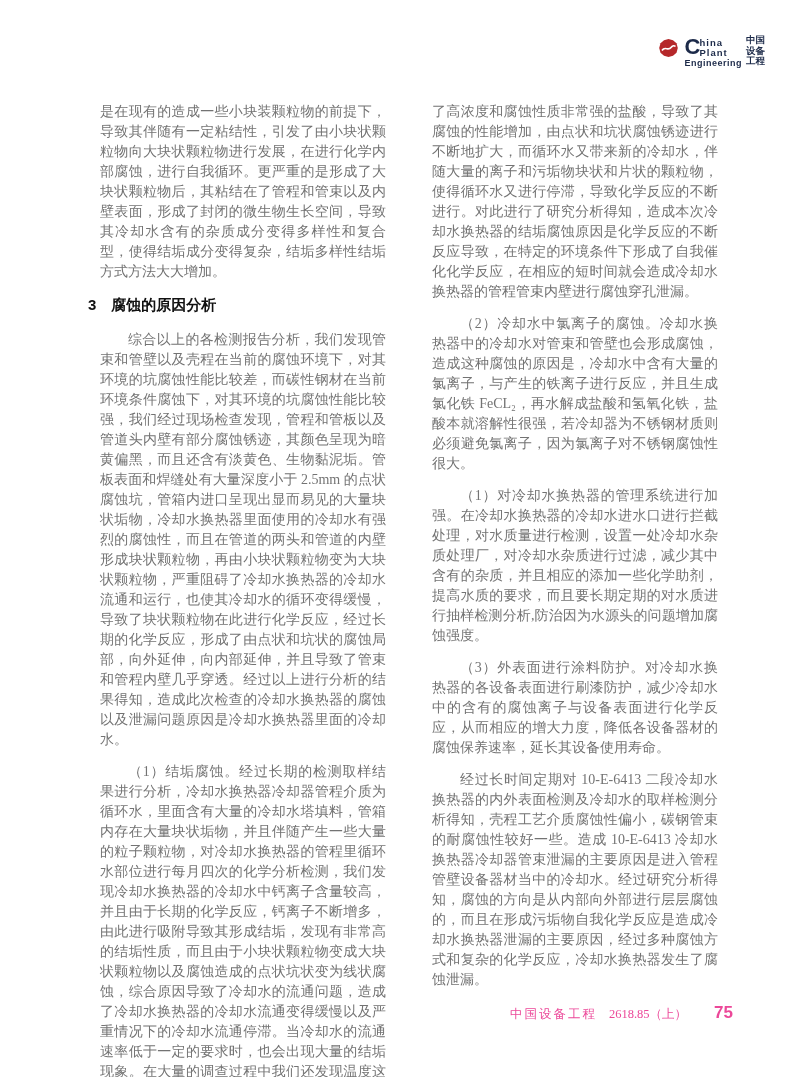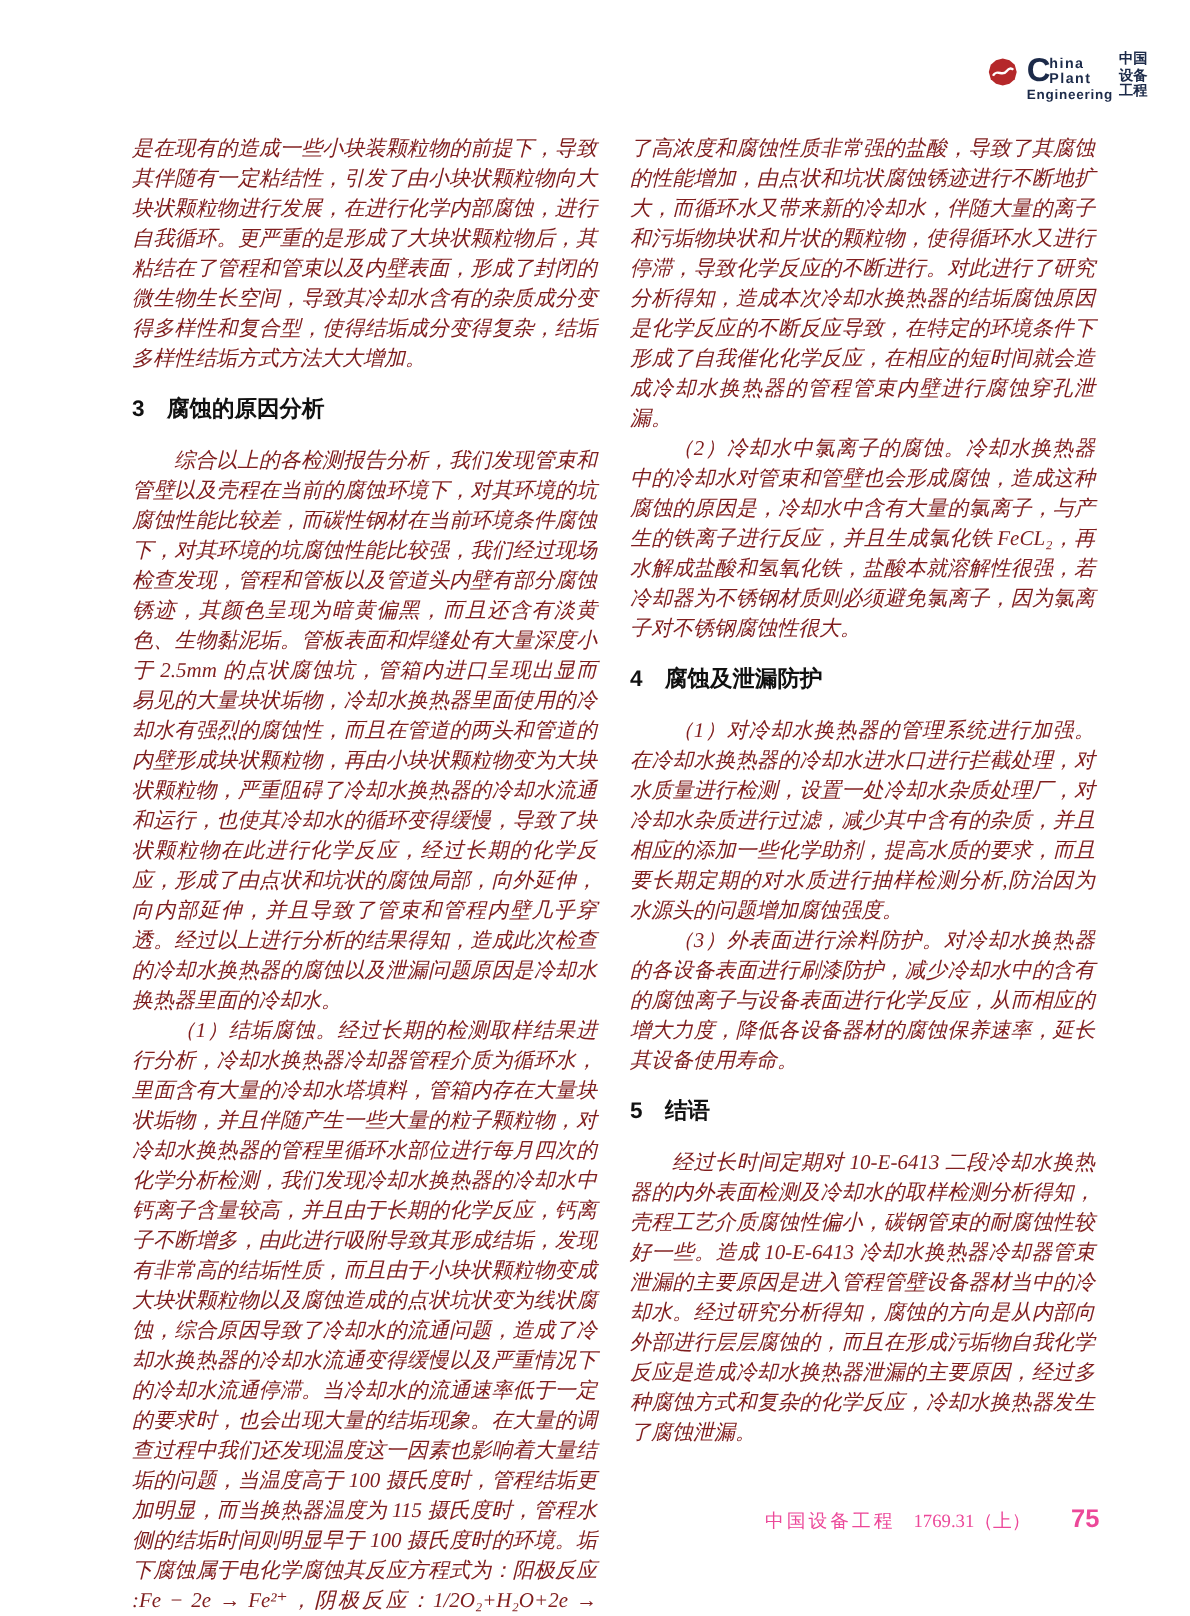--- a/index.html
+++ b/index.html
@@ -34,25 +34,24 @@
   .logo-cn span { display: block; }
 
   
   .columns {
     position: absolute; left: 88px; top: 90px;
     width: 642px;
     display: flex; gap: 22px;
   }
   .col { width: 310px; }
   .para {
-    margin: 0;
+    margin: 12px;
     font-size: 14px; line-height: 20px;
     text-align: justify;
-    color: #7f1d1d;
-    font-style: italic;
+    color: #737373;
   }
   .para.indent { text-indent: 2em; }
   .section-heading {
     font-family: "Liberation Sans", "DejaVu Sans", sans-serif;
     font-weight: bold;
     font-size: 15px; line-height: 18px;
     color: #111;
     margin: 14px 0 16px 0;
   }
 
@@ -97,27 +96,25 @@
   <div class="columns">
     <section class="col" id="col-left">
         <p class="para">是在现有的造成一些小块装颗粒物的前提下，导致其伴随有一定粘结性，引发了由小块状颗粒物向大块状颗粒物进行发展，在进行化学内部腐蚀，进行自我循环。更严重的是形成了大块状颗粒物后，其粘结在了管程和管束以及内壁表面，形成了封闭的微生物生长空间，导致其冷却水含有的杂质成分变得多样性和复合型，使得结垢成分变得复杂，结垢多样性结垢方式方法大大增加。</p>
         <h2 class="section-heading">3　腐蚀的原因分析</h2>
         <p class="para indent">综合以上的各检测报告分析，我们发现管束和管壁以及壳程在当前的腐蚀环境下，对其环境的坑腐蚀性能比较差，而碳性钢材在当前环境条件腐蚀下，对其环境的坑腐蚀性能比较强，我们经过现场检查发现，管程和管板以及管道头内壁有部分腐蚀锈迹，其颜色呈现为暗黄偏黑，而且还含有淡黄色、生物黏泥垢。管板表面和焊缝处有大量深度小于 2.5mm 的点状腐蚀坑，管箱内进口呈现出显而易见的大量块状垢物，冷却水换热器里面使用的冷却水有强烈的腐蚀性，而且在管道的两头和管道的内壁形成块状颗粒物，再由小块状颗粒物变为大块状颗粒物，严重阻碍了冷却水换热器的冷却水流通和运行，也使其冷却水的循环变得缓慢，导致了块状颗粒物在此进行化学反应，经过长期的化学反应，形成了由点状和坑状的腐蚀局部，向外延伸，向内部延伸，并且导致了管束和管程内壁几乎穿透。经过以上进行分析的结果得知，造成此次检查的冷却水换热器的腐蚀以及泄漏问题原因是冷却水换热器里面的冷却水。</p>
         <p class="para indent">（1）结垢腐蚀。经过长期的检测取样结果进行分析，冷却水换热器冷却器管程介质为循环水，里面含有大量的冷却水塔填料，管箱内存在大量块状垢物，并且伴随产生一些大量的粒子颗粒物，对冷却水换热器的管程里循环水部位进行每月四次的化学分析检测，我们发现冷却水换热器的冷却水中钙离子含量较高，并且由于长期的化学反应，钙离子不断增多，由此进行吸附导致其形成结垢，发现有非常高的结垢性质，而且由于小块状颗粒物变成大块状颗粒物以及腐蚀造成的点状坑状变为线状腐蚀，综合原因导致了冷却水的流通问题，造成了冷却水换热器的冷却水流通变得缓慢以及严重情况下的冷却水流通停滞。当冷却水的流通速率低于一定的要求时，也会出现大量的结垢现象。在大量的调查过程中我们还发现温度这一因素也影响着大量结垢的问题，当温度高于 100 摄氏度时，管程结垢更加明显，而当换热器温度为 115 摄氏度时，管程水侧的结垢时间则明显早于 100 摄氏度时的环境。垢下腐蚀属于电化学腐蚀其反应方程式为：阳极反应 :Fe − 2e → Fe²⁺，阴极反应：1/2O₂+H₂O+2e → 2OH⁻。垢下电化学腐蚀发生初期，垢下金属生成铁离子，与冷却水中没有经过过滤携带进来的颗粒物，在此时颗粒物形成化学反应，并且释放出大量的氯离子，然而当氯离子出现时，氯离子与铁离子在此融合形成了氯化铁，然后与冷却水进行反应，产生</p>
       </section>
     <section class="col" id="col-right">
         <p class="para">了高浓度和腐蚀性质非常强的盐酸，导致了其腐蚀的性能增加，由点状和坑状腐蚀锈迹进行不断地扩大，而循环水又带来新的冷却水，伴随大量的离子和污垢物块状和片状的颗粒物，使得循环水又进行停滞，导致化学反应的不断进行。对此进行了研究分析得知，造成本次冷却水换热器的结垢腐蚀原因是化学反应的不断反应导致，在特定的环境条件下形成了自我催化化学反应，在相应的短时间就会造成冷却水换热器的管程管束内壁进行腐蚀穿孔泄漏。</p>
         <p class="para indent">（2）冷却水中氯离子的腐蚀。冷却水换热器中的冷却水对管束和管壁也会形成腐蚀，造成这种腐蚀的原因是，冷却水中含有大量的氯离子，与产生的铁离子进行反应，并且生成氯化铁 FeCL₂，再水解成盐酸和氢氧化铁，盐酸本就溶解性很强，若冷却器为不锈钢材质则必须避免氯离子，因为氯离子对不锈钢腐蚀性很大。</p>
-        <h2 class="section-heading">4　腐蚀及泄漏防护</h2>
         <p class="para indent">（1）对冷却水换热器的管理系统进行加强。在冷却水换热器的冷却水进水口进行拦截处理，对水质量进行检测，设置一处冷却水杂质处理厂，对冷却水杂质进行过滤，减少其中含有的杂质，并且相应的添加一些化学助剂，提高水质的要求，而且要长期定期的对水质进行抽样检测分析,防治因为水源头的问题增加腐蚀强度。</p>
         <p class="para indent">（3）外表面进行涂料防护。对冷却水换热器的各设备表面进行刷漆防护，减少冷却水中的含有的腐蚀离子与设备表面进行化学反应，从而相应的增大力度，降低各设备器材的腐蚀保养速率，延长其设备使用寿命。</p>
-        <h2 class="section-heading">5　结语</h2>
         <p class="para indent">经过长时间定期对 10-E-6413 二段冷却水换热器的内外表面检测及冷却水的取样检测分析得知，壳程工艺介质腐蚀性偏小，碳钢管束的耐腐蚀性较好一些。造成 10-E-6413 冷却水换热器冷却器管束泄漏的主要原因是进入管程管壁设备器材当中的冷却水。经过研究分析得知，腐蚀的方向是从内部向外部进行层层腐蚀的，而且在形成污垢物自我化学反应是造成冷却水换热器泄漏的主要原因，经过多种腐蚀方式和复杂的化学反应，冷却水换热器发生了腐蚀泄漏。</p>
       </section>
   </div>
 
   <div class="footer">
     <span class="journal">中国设备工程</span>
-    <span class="issue">1769.31（上）</span>
+    <span class="issue">2618.85（上）</span>
     <span class="pagenum">75</span>
   </div>
 
 </div>
 
 </body></html>

